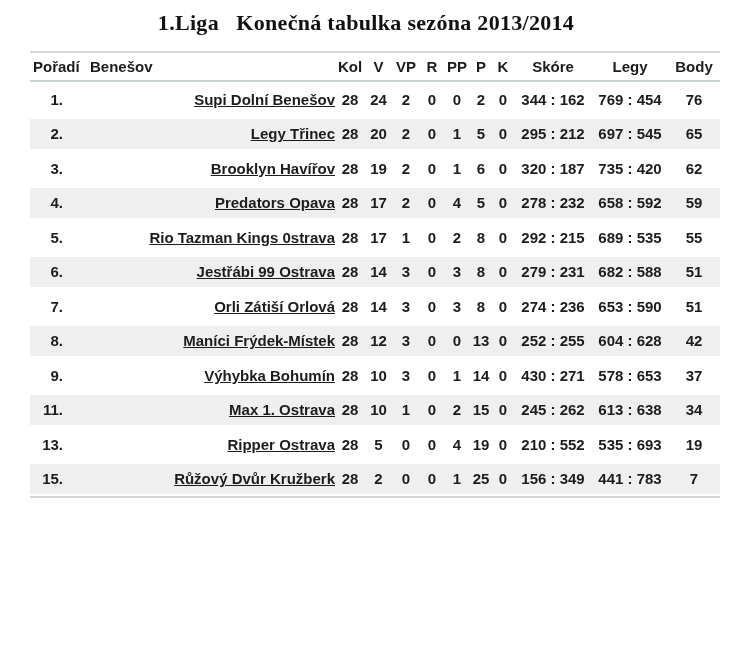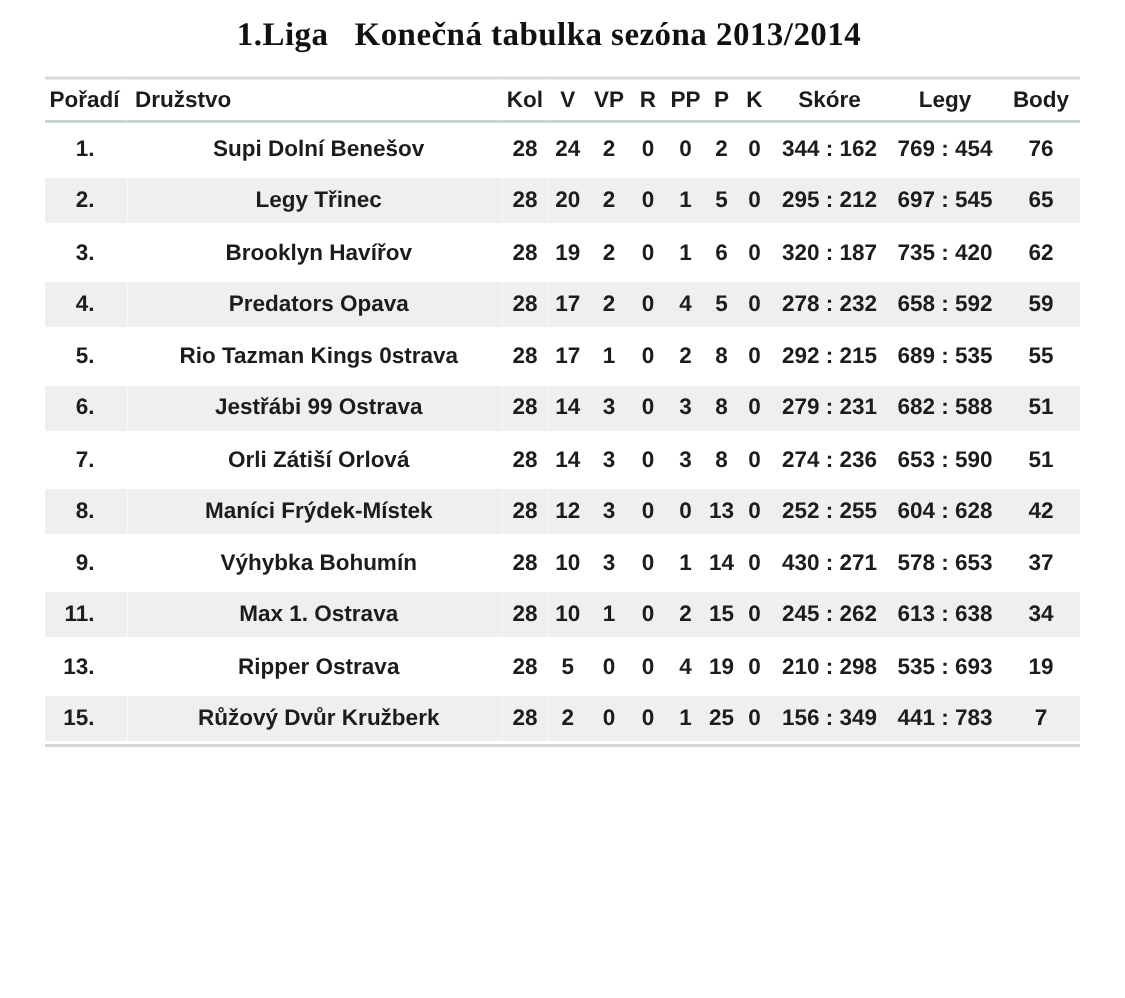--- a/index.html
+++ b/index.html
@@ -45,21 +45,21 @@
     border-bottom: 2px solid #c8d5d7;
   }
   th:nth-child(1) { text-align: left; padding-left: 3px; }
   th:nth-child(2) { text-align: left; padding-left: 5px; }
   tbody td { height: 34.5px; }
   tbody { border-bottom: 2px solid #d6d6d6; }
   tbody tr:nth-child(even) td {
     background: linear-gradient(#ffffff 2px, #efefef 2px, #efefef calc(100% - 2px), #ffffff calc(100% - 2px));
   }
   td:nth-child(1) { text-align: right; padding-right: 22px; }
-  td:nth-child(2) { text-align: center; padding-left: 5px; }
+  td:nth-child(2) { text-align: right; padding-left: 5px; text-decoration: underline; }
 </style>
 </head>
 <body>
 
 <h1 class="page-title">1.Liga   Konečná tabulka sezóna 2013/2014</h1>
 
 <table class="league-table">
   <colgroup>
     <col style="width:55px">
       <col style="width:250px">
@@ -70,21 +70,21 @@
       <col style="width:26px">
       <col style="width:22px">
     <col style="width:22px">
       <col style="width:78px">
       <col style="width:76px">
       <col style="width:52px">
   </colgroup>
   <thead>
     <tr>
       <th>Pořadí</th>
-      <th>Družstvo</th>
+      <th>Benešov</th>
       <th>Kol</th>
       <th>V</th>
       <th>VP</th>
       <th>R</th>
       <th>PP</th>
       <th>P</th>
       <th>K</th>
       <th>Skóre</th>
       <th>Legy</th>
       <th>Body</th>
@@ -246,21 +246,21 @@
   <tr>
     <td>13.</td>
     <td>Ripper Ostrava</td>
     <td>28</td>
     <td>5</td>
     <td>0</td>
     <td>0</td>
     <td>4</td>
     <td>19</td>
     <td>0</td>
-    <td>210 : 298</td>
+    <td>210 : 552</td>
     <td>535 : 693</td>
     <td>19</td>
   </tr>
 
 
   <tr>
     <td>15.</td>
     <td>Růžový Dvůr Kružberk</td>
     <td>28</td>
     <td>2</td>

